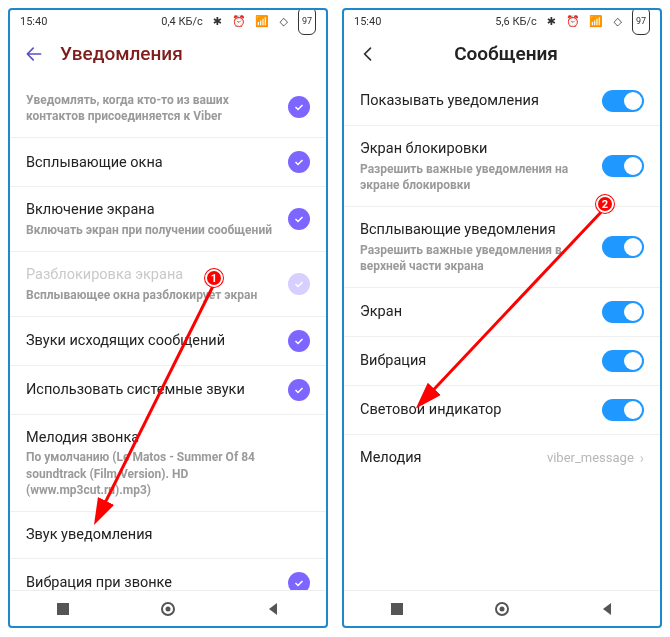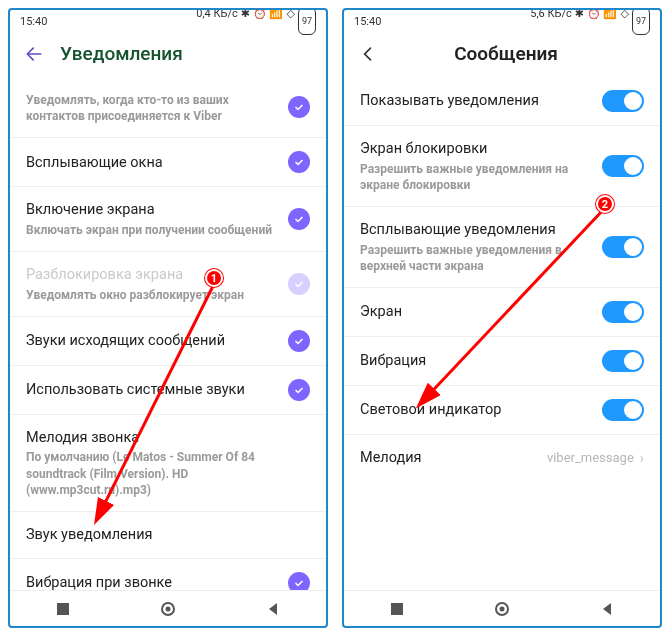--- a/index.html
+++ b/index.html
@@ -25,29 +25,29 @@
   }
   .statusbar {
     height: 22px;
     display: flex;
     justify-content: space-between;
     align-items: center;
     padding: 0 10px;
     font-size: 11px;
     color: #333;
   }
-  .statusbar .right { display: flex; gap: 3px; }
+  .statusbar .right { display: flex; align-items: center; gap: 10px; }
   .batt {
     display: inline-flex; align-items: center; justify-content: center;
     border: 1px solid #333; border-radius: 6px; padding: 8px 3px; font-size: 9px;
   }
   .header {
     display: flex; align-items: center; padding: 10px 14px 12px; gap: 16px;
   }
-  .header.v { color: #14532d; }
+  .header.v { color: #7f1d1d; }
   .header.s { color: #222; justify-content: flex-start; }
   .header-title { font-size: 19px; font-weight: 500; flex: 1; text-align: left; }
   .header.s .header-title { text-align: center; padding-right: 28px; font-weight: 600; }
   .back-icon { width: 20px; height: 20px; }
   .content { flex: 1; overflow: hidden; position: relative; }
   .row {
     display: flex; align-items: center; justify-content: space-between;
     padding: 13px 16px; border-top: 1px solid #efefef;
   }
   .row:first-child { border-top: none; }
@@ -137,21 +137,21 @@
       </div>
       <div class="check">
           <svg viewBox="0 0 24 24">
             <path d="M5 12l5 5L19 8"></path>
           </svg>
         </div>
     </div>
     <div class="row disabled">
       <div class="txt">
         <div class="title">Разблокировка экрана</div>
-        <div class="sub">Уведомлять окно разблокирует экран</div>
+        <div class="sub">Всплывающее окна разблокирует экран</div>
       </div>
       <div class="check faded">
           <svg viewBox="0 0 24 24">
             <path d="M5 12l5 5L19 8"></path>
           </svg>
         </div>
     </div>
     <div class="row">
       <div class="txt">
           <div class="title">Звуки исходящих сообщений</div>

